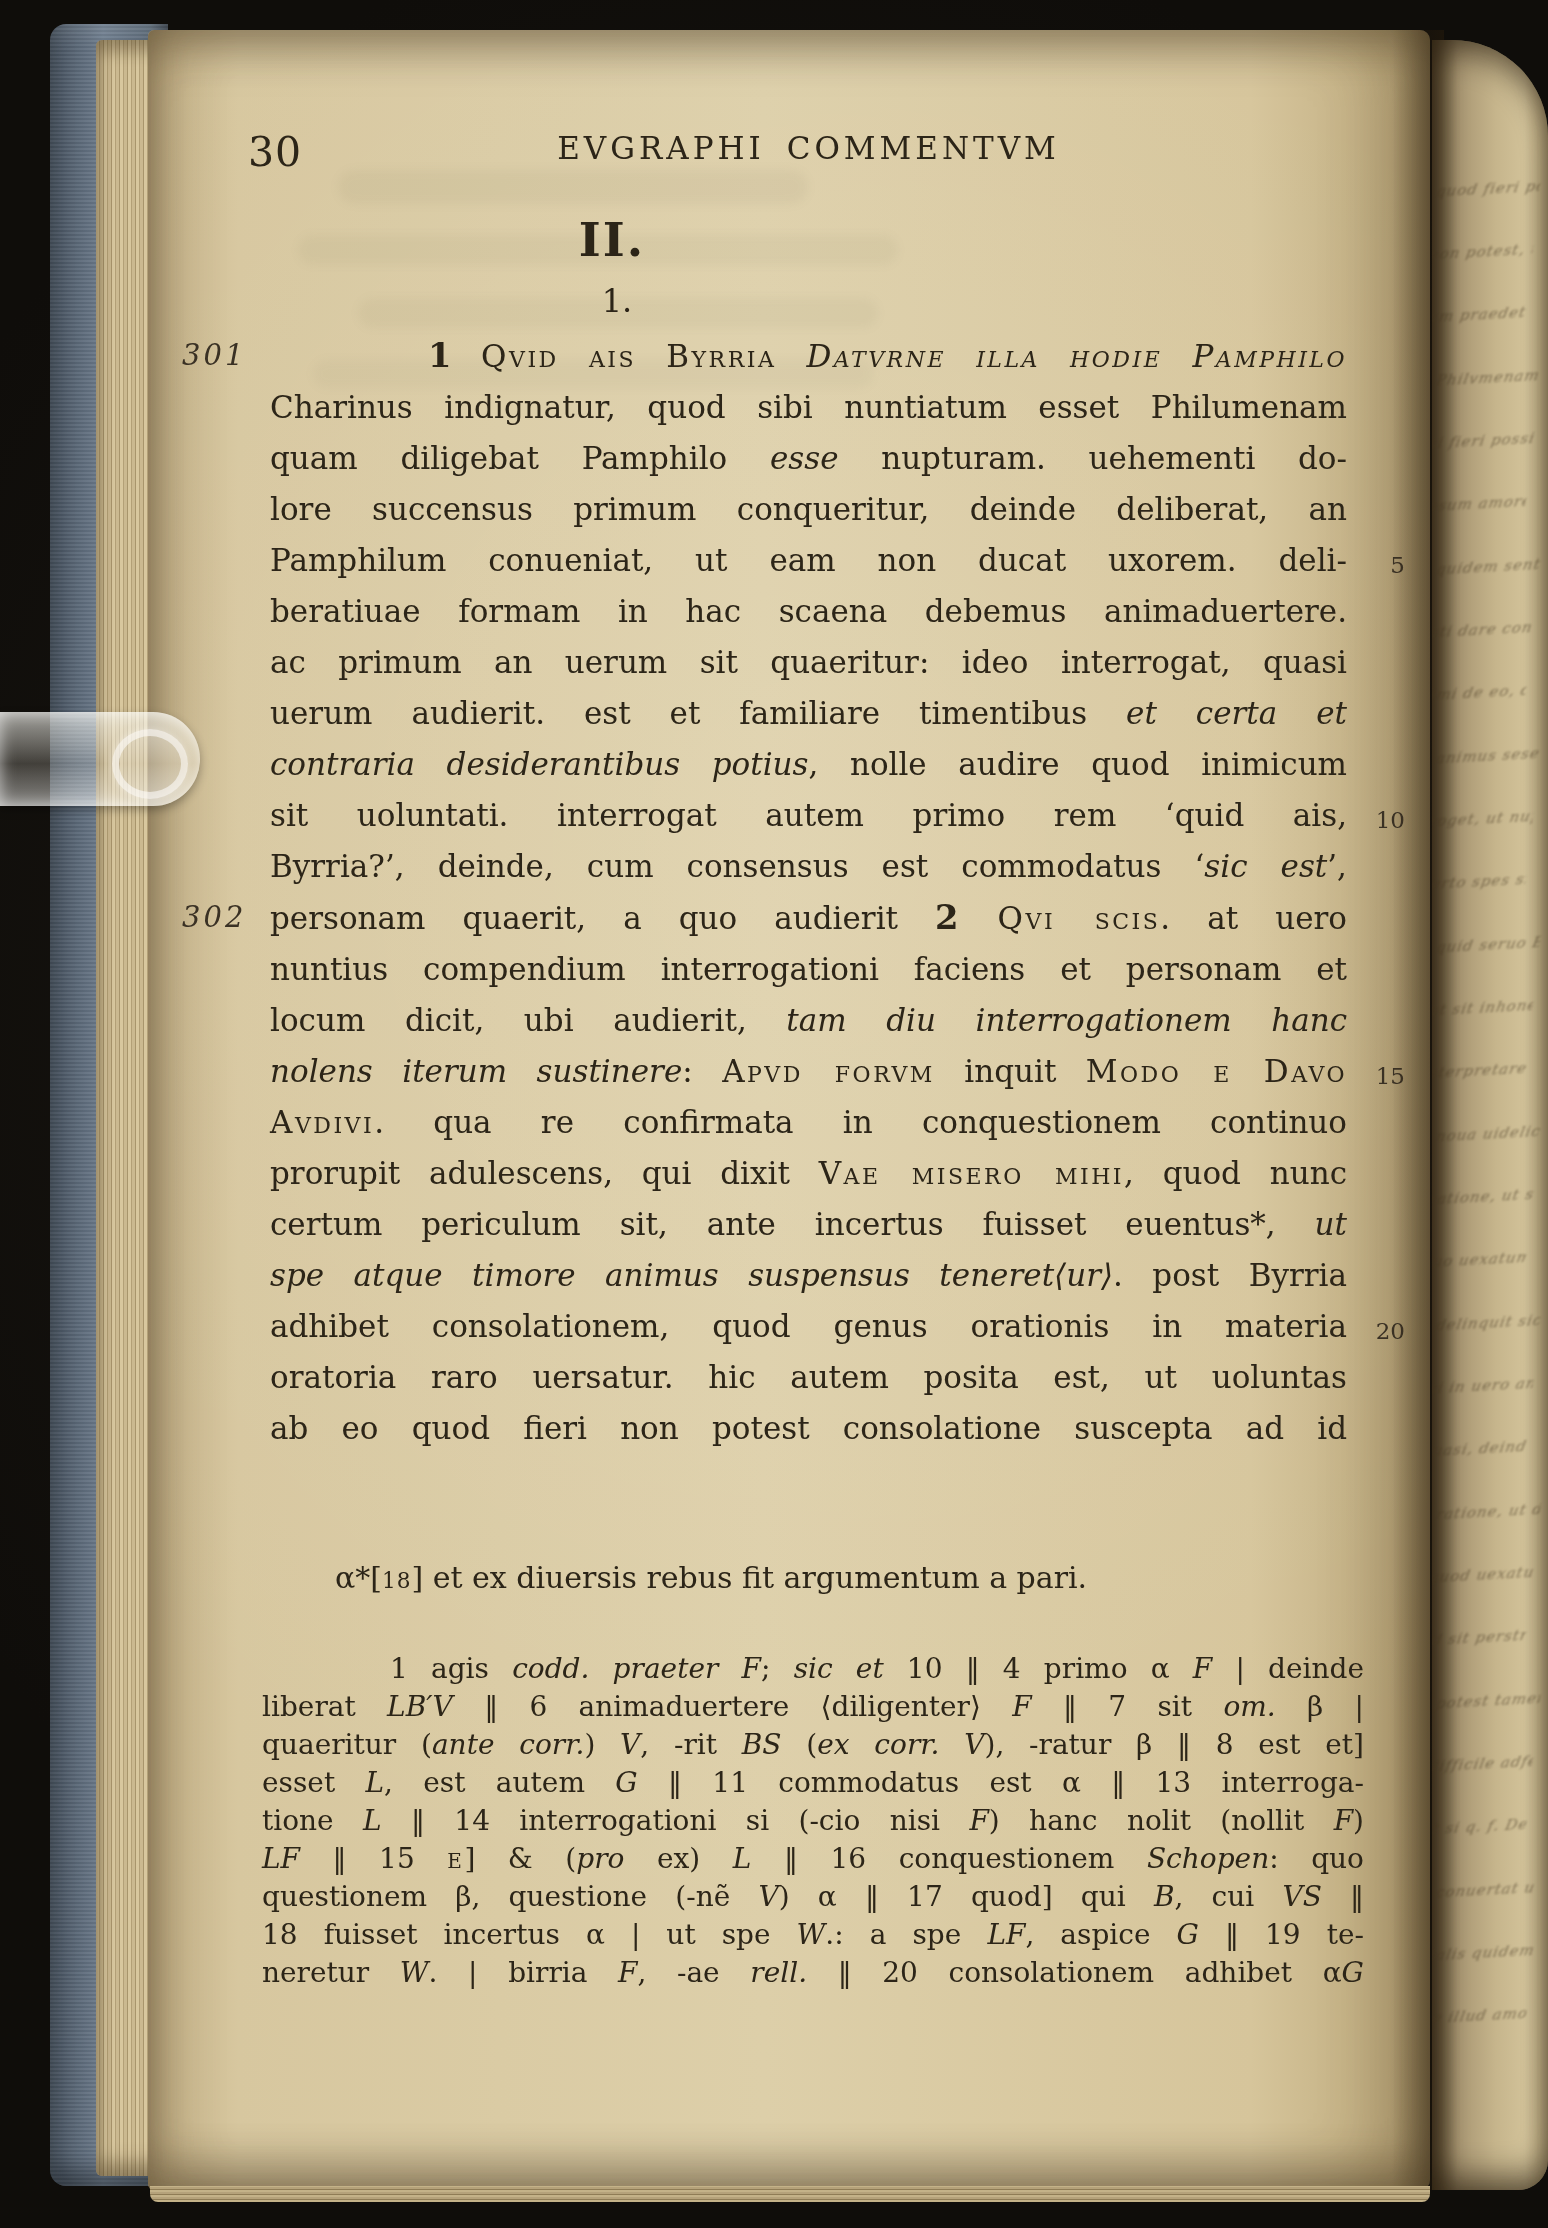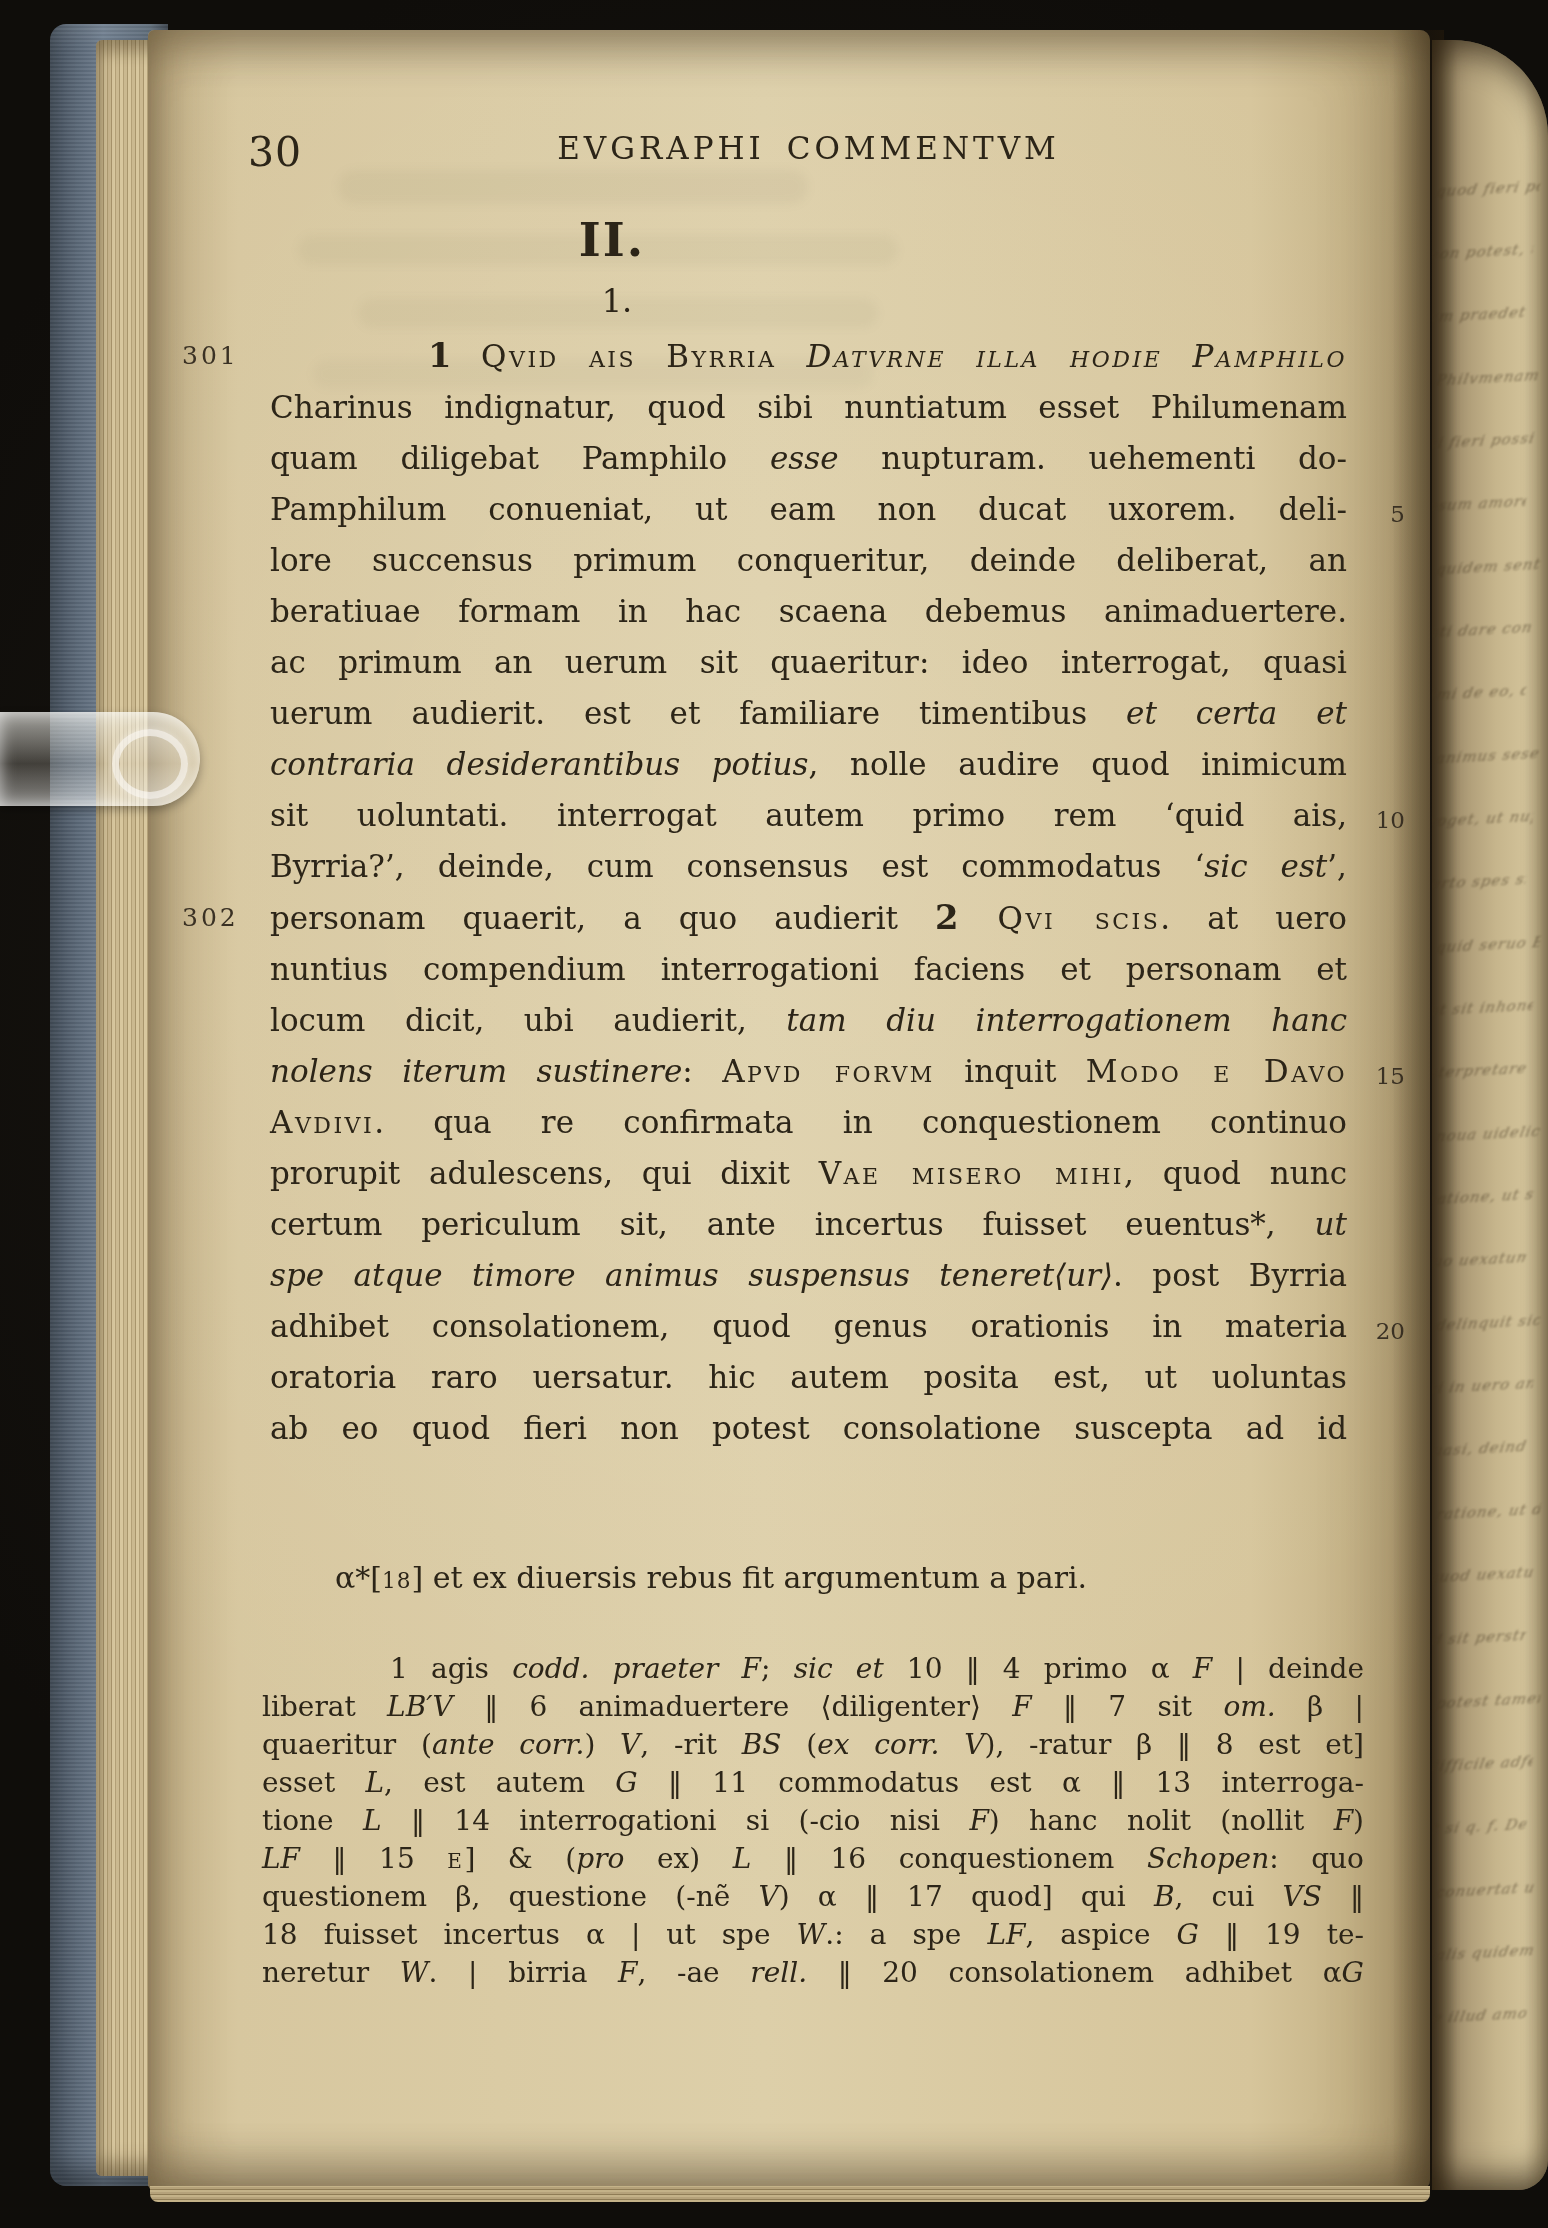--- a/index.html
+++ b/index.html
@@ -69,21 +69,21 @@
   .footnote{position:absolute;left:187px;top:1528px;width:1012px;font-size:30px;line-height:40px;}
   .apparatus{position:absolute;left:114px;top:1620px;width:1102px;
     font-size:28px;line-height:38px;}
 
   .tline{position:relative;text-align:justify;text-align-last:justify;}
   .tline.nj{text-align:left;text-align-last:left;}
   .it{font-style:italic;margin-top:28px;}
   .bd{font-weight:bold;font-size:1.09em;}
   .sc{font-variant:small-caps;letter-spacing:2.5px;}
   .sm{font-size:.72em;letter-spacing:1px;margin-top:40px;}
-  .margin-num{position:absolute;left:-88px;top:0;font-size:25px;
+  .margin-num{position:absolute;left:-88px;top:0;font-style:italic;font-size:29px;
     letter-spacing:3px;color:#3a3124;text-align:right;}
   .line-num{position:absolute;right:-58px;top:5px;font-size:23px;color:#3a3124;}
 
   
   .gutter{position:absolute;left:1392px;top:30px;width:52px;height:2160px;
     background:linear-gradient(90deg,transparent,rgba(40,28,12,.5));pointer-events:none;}
   .right-page{
     position:absolute;left:1432px;top:40px;width:116px;height:2150px;
     background:
       linear-gradient(90deg,#6f5f3f 0%,#a89672 22%,#c6b58c 55%,#d2c299 80%,#bfae84 100%);
@@ -121,22 +121,22 @@
 
     <div class="page-number">30</div>
     <div class="running-head">EVGRAPHI COMMENTVM</div>
     <div class="heading-II">II.</div>
     <div class="heading-1">1.</div>
 
     <div class="body-text">
         <div class="tline" style="padding-left: 158px;"><span class="margin-num">301</span><span class="bd">1 </span><span class="sc">Qvid ais Byrria </span><span class="it sc">Datvrne illa hodie Pamphilo</span></div>
         <div class="tline"><span class="">Charinus indignatur, quod sibi nuntiatum esset Philumenam</span></div>
         <div class="tline"><span class="">quam diligebat Pamphilo </span><span class="it">esse</span><span class=""> nupturam. uehementi do-</span></div>
+        <div class="tline"><span class="">lore succensus primum conqueritur, deinde deliberat, an</span></div>
         <div class="tline"><span class="">Pamphilum conueniat, ut eam non ducat uxorem. deli-</span><span class="line-num">5</span></div>
-        <div class="tline"><span class="">lore succensus primum conqueritur, deinde deliberat, an</span></div>
         <div class="tline"><span class="">beratiuae formam in hac scaena debemus animaduertere.</span></div>
         <div class="tline"><span class="">ac primum an uerum sit quaeritur: ideo interrogat, quasi</span></div>
         <div class="tline"><span class="">uerum audierit. est et familiare timentibus </span><span class="it">et certa et</span></div>
         <div class="tline"><span class="it">contraria desiderantibus potius</span><span class="">, nolle audire quod inimicum</span></div>
         <div class="tline"><span class="">sit uoluntati. interrogat autem primo rem ‘quid ais,</span><span class="line-num">10</span></div>
         <div class="tline"><span class="">Byrria?’, deinde, cum consensus est commodatus ‘</span><span class="it">sic est</span><span class="">’,</span></div>
         <div class="tline"><span class="margin-num">302</span><span class="">personam quaerit, a quo audierit </span><span class="bd">2 </span><span class="sc">Qvi scis</span><span class="">. at uero</span></div>
         <div class="tline"><span class="">nuntius compendium interrogationi faciens et personam et</span></div>
         <div class="tline"><span class="">locum dicit, ubi audierit, </span><span class="it">tam diu interrogationem hanc</span></div>
         <div class="tline"><span class="it">nolens iterum sustinere</span><span class="">: </span><span class="sc">Apvd forvm</span><span class=""> inquit </span><span class="sc">Modo e Davo</span><span class="line-num">15</span></div>

